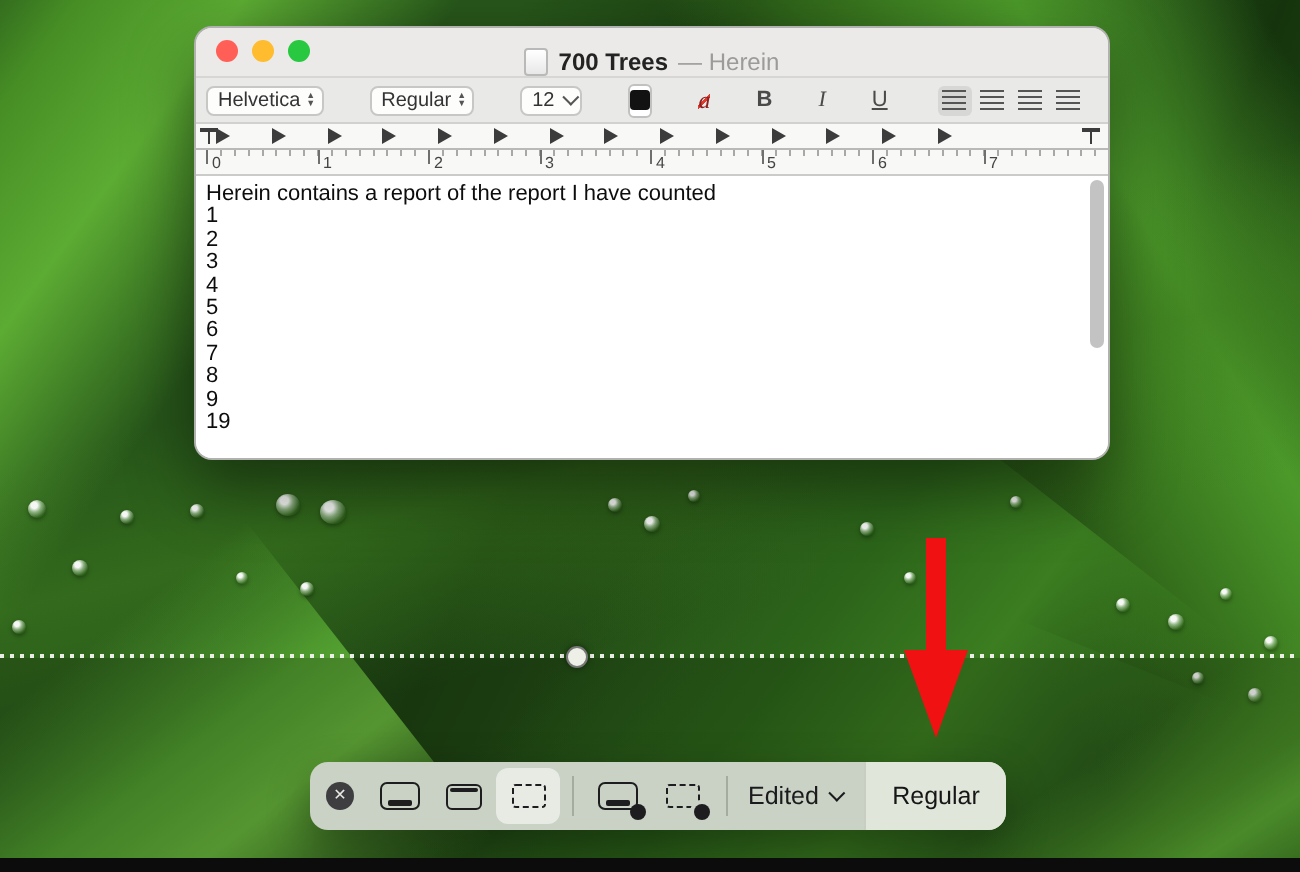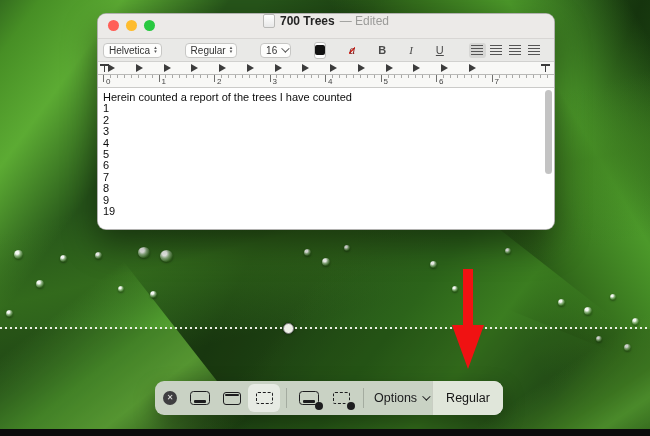--- a/index.html
+++ b/index.html
@@ -33,21 +33,21 @@
   .sel-line{position:absolute;left:0;top:327px;width:650px;height:2px;opacity:.95;
       background:repeating-linear-gradient(90deg,#f4f5ef 0 2px,rgba(0,0,0,0) 2px 5px);}
   .sel-handle{position:absolute;left:283px;top:323px;width:9px;height:9px;border-radius:50%;
       background:#eef0e8;border:1px solid #777;box-shadow:0 0 3px rgba(0,0,0,.5);}
 
   
   .window{position:absolute;left:97px;top:13px;width:458px;height:217px;border-radius:9px;
       background:#ececea;border:1px solid rgba(0,0,0,.25);box-shadow:0 14px 34px rgba(0,0,0,.45);
       overflow:hidden;box-sizing:border-box;}
   .titlebar{position:relative;height:24px;background:#eceae8;border-bottom:1px solid #d8d6d4;
-      display:flex;align-items:flex-start;justify-content:center;}
+      display:flex;align-items:flex-end;justify-content:center;}
   .lights{position:absolute;left:10px;top:6px;display:flex;gap:7px;}
   .light{width:11px;height:11px;border-radius:50%;}
   .lr{background:var(--traffic_red);} .ly{background:var(--traffic_yellow);} .lg{background:var(--traffic_green);}
   .titlewrap{display:flex;align-items:center;gap:5px;font-size:12px;}
   .docicon{width:10px;height:12px;background:linear-gradient(180deg,#fff,#e8e8e8);border:1px solid #b9b9b7;border-radius:2px;}
   .title-main{font-weight:bold;color:#232323;}
   .title-edited{color:#9b9b99;}
 
   .formatbar{height:22px;background:#e9e9e7;border-bottom:1px solid #d1d1cf;
       display:flex;align-items:center;gap:23px;padding:0 5px;font-size:10px;color:#333;}
@@ -166,41 +166,41 @@
   <div class="window">
     <div class="titlebar">
       <div class="lights">
         <div class="light lr"></div>
         <div class="light ly"></div>
         <div class="light lg"></div>
       </div>
       <div class="titlewrap">
         <span class="docicon"></span>
         <span class="title-main">700 Trees</span>
-        <span class="title-edited">— Edited</span>
+        <span class="title-edited">— Herein</span>
       </div>
     </div>
 
     <div class="formatbar">
       <div class="combo" style="width:78px">
         <span>Helvetica</span>
         <span class="stepper">
             <span>▲</span>
             <span>▼</span>
           </span>
       </div>
       <div class="combo" style="width:92px">
         <span>Regular</span>
         <span class="stepper">
             <span>▲</span>
             <span>▼</span>
           </span>
       </div>
       <div class="combo" style="width:32px">
-        <span>16</span>
+        <span>12</span>
         <span class="chev"></span>
       </div>
       <div class="swatchwell">
         <div class="swatch"></div>
       </div>
       <div class="char-color">a</div>
       <div class="fmt-btn bold">B</div>
       <div class="fmt-btn ital">I</div>
       <div class="fmt-btn und">U</div>
       <div class="aligns">
@@ -264,21 +264,21 @@
           <div class="inch">4</div>
           <div class="inch">5</div>
           <div class="inch">6</div>
           <div class="inch">7</div>
         </div>
     </div>
 
     <div class="content">
       <div class="doc">
 
-      <div class="doc-line">Herein counted a report of the trees I have counted</div>
+      <div class="doc-line">Herein contains a report of the report I have counted</div>
           <div class="doc-line">1</div>
           <div class="doc-line">2</div>
           <div class="doc-line">3</div>
           <div class="doc-line">4</div>
           <div class="doc-line">5</div>
           <div class="doc-line">6</div>
           <div class="doc-line">7</div>
           <div class="doc-line">8</div>
           <div class="doc-line">9</div>
           <div class="doc-line">19</div>
@@ -305,20 +305,20 @@
     </div>
     <div class="vsep"></div>
     <div class="tool-btn rec-dot">
       <div class="icon-screen"></div>
     </div>
     <div class="tool-btn rec-dot">
       <div class="icon-selection"></div>
     </div>
     <div class="vsep"></div>
     <div class="options-btn">
-      <span>Options</span>
+      <span>Edited</span>
       <span class="opt-chev"></span>
     </div>
     <div class="capture-btn">Regular</div>
   </div>
 
   <div class="bottom-strip"></div>
 </div>
 
 </body></html>

